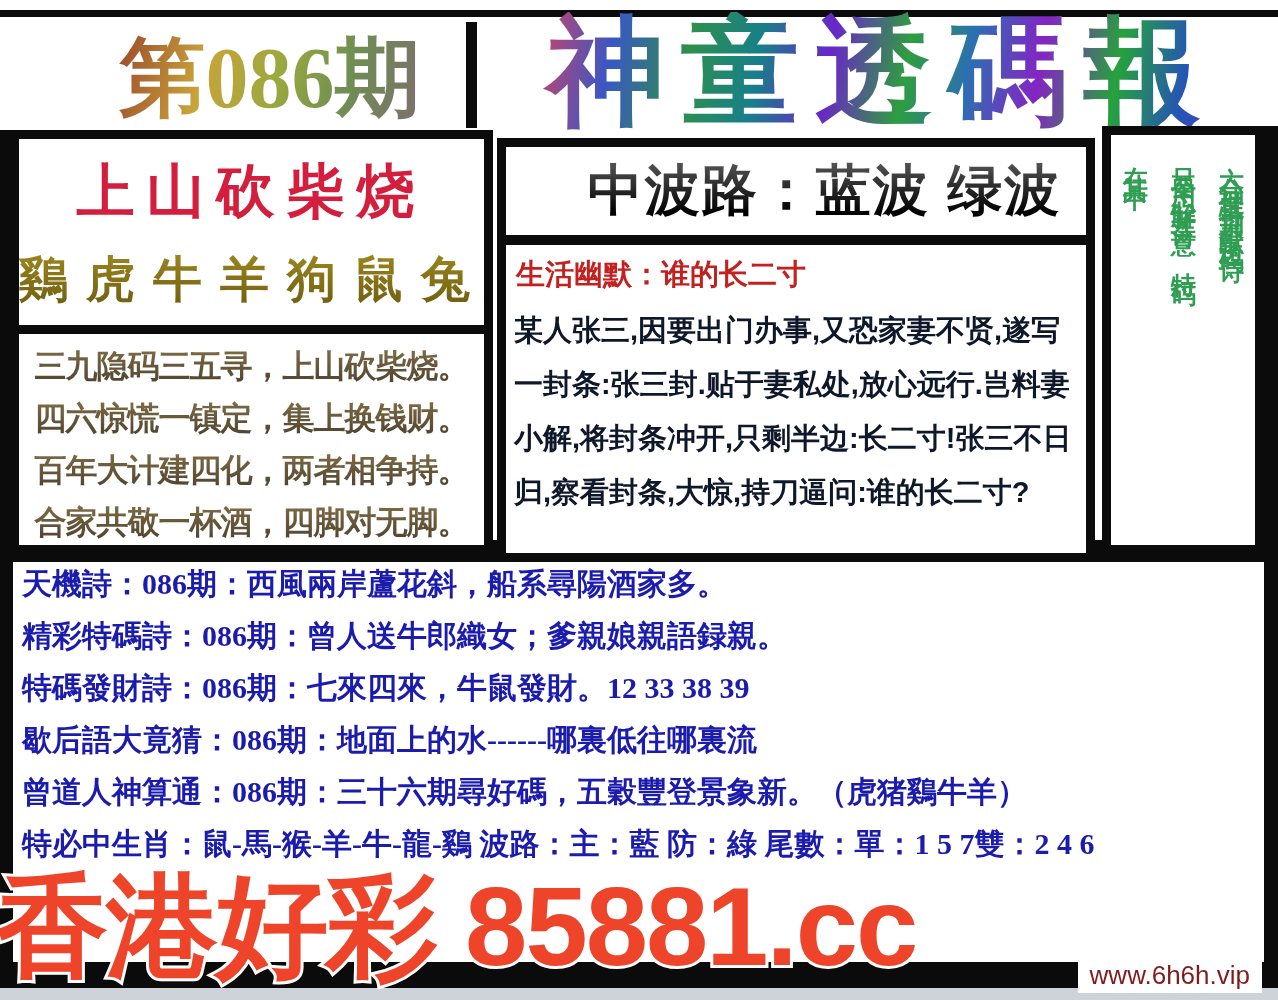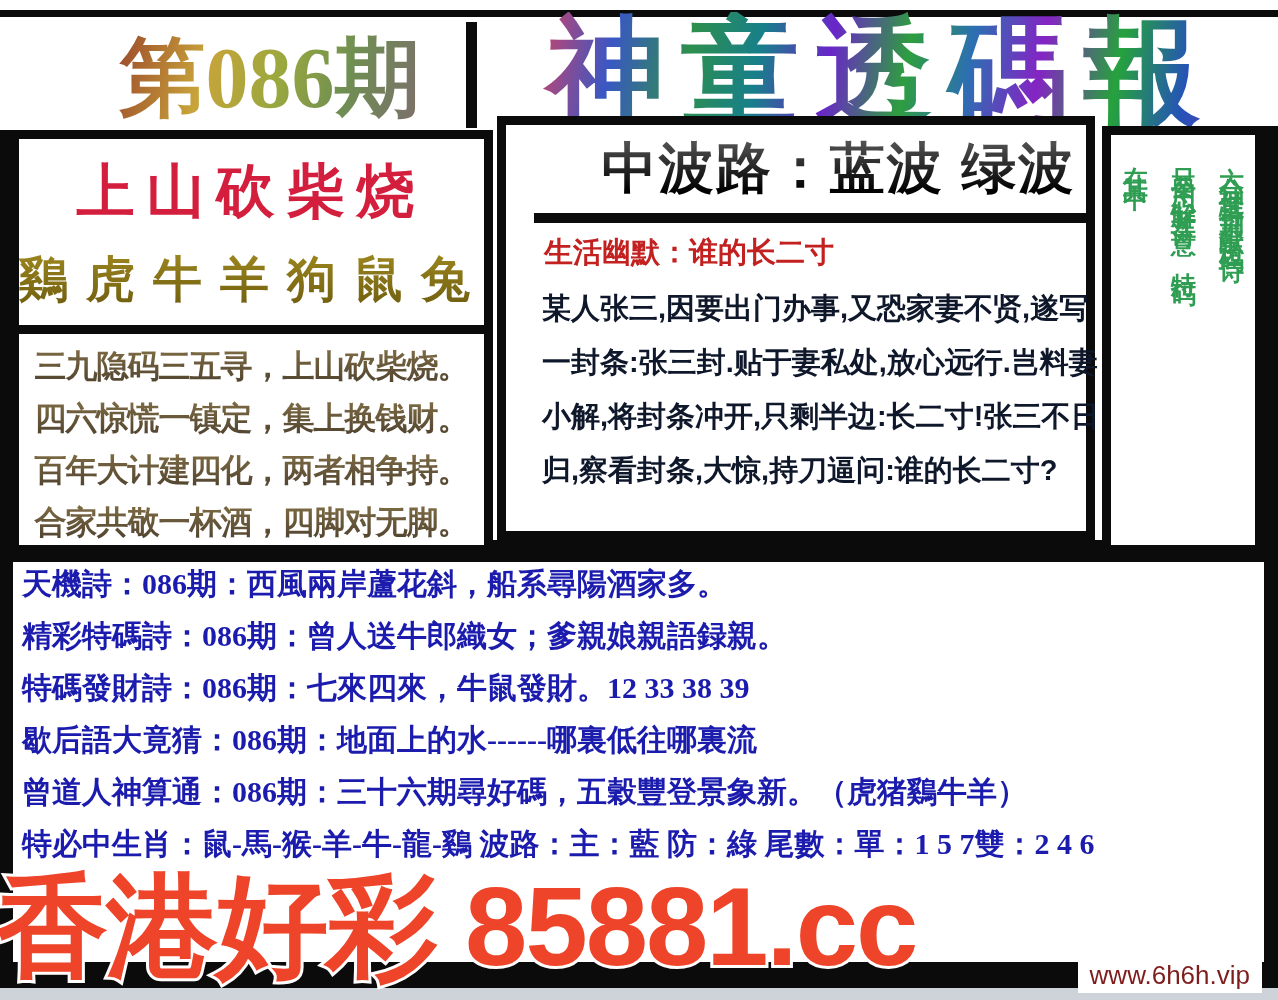--- a/index.html
+++ b/index.html
@@ -43,21 +43,21 @@
   }
   .left-divider{margin-top:12px;height:9px;background:#0b0b0b;}
   .poem{margin-top:6px;}
   .poem-line{
     text-align:center;font-weight:bold;font-size:32px;line-height:52px;letter-spacing:-1px;white-space:nowrap;
     background:linear-gradient(180deg,#8a764a 0%,#45392a 100%);
     -webkit-background-clip:text;background-clip:text;color:transparent;
   }
 
   
-  .middle-panel{position:absolute;left:497px;top:116px;width:598px;height:424px;background:#fff;border:9px solid #0b0b0b;box-sizing:border-box;padding-left:28px;}
+  .middle-panel{position:absolute;left:497px;top:138px;width:598px;height:424px;background:#fff;border:9px solid #0b0b0b;box-sizing:border-box;}
   .wave-heading{
     height:88px;display:flex;align-items:center;justify-content:center;
     font-weight:bold;font-size:55px;letter-spacing:2px;white-space:nowrap;
     background:linear-gradient(180deg,#6d6d6d 0%,#000000 75%);
     -webkit-background-clip:text;background-clip:text;color:transparent;
   }
   .flip-char{display:inline-block;transform:rotate(180deg);}
   .heading-divider{height:10px;background:#0b0b0b;}
   .humor-title{margin:10px 0 0 10px;font-weight:bold;font-size:29px;color:#c32020;white-space:nowrap;}
   .joke{margin:8px 0 0 8px;}

